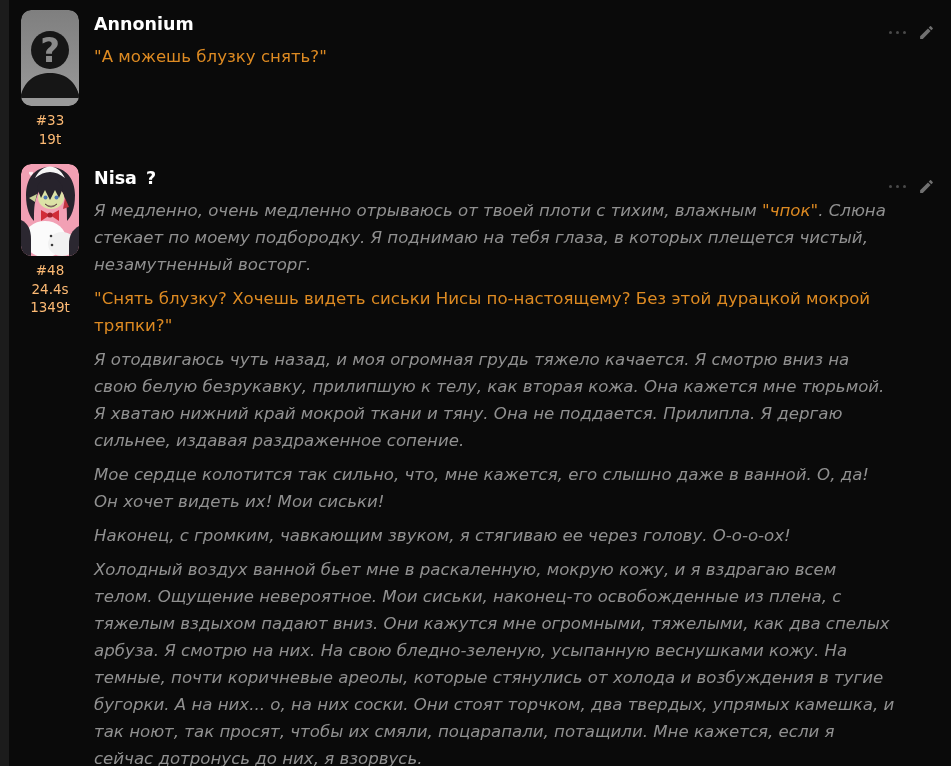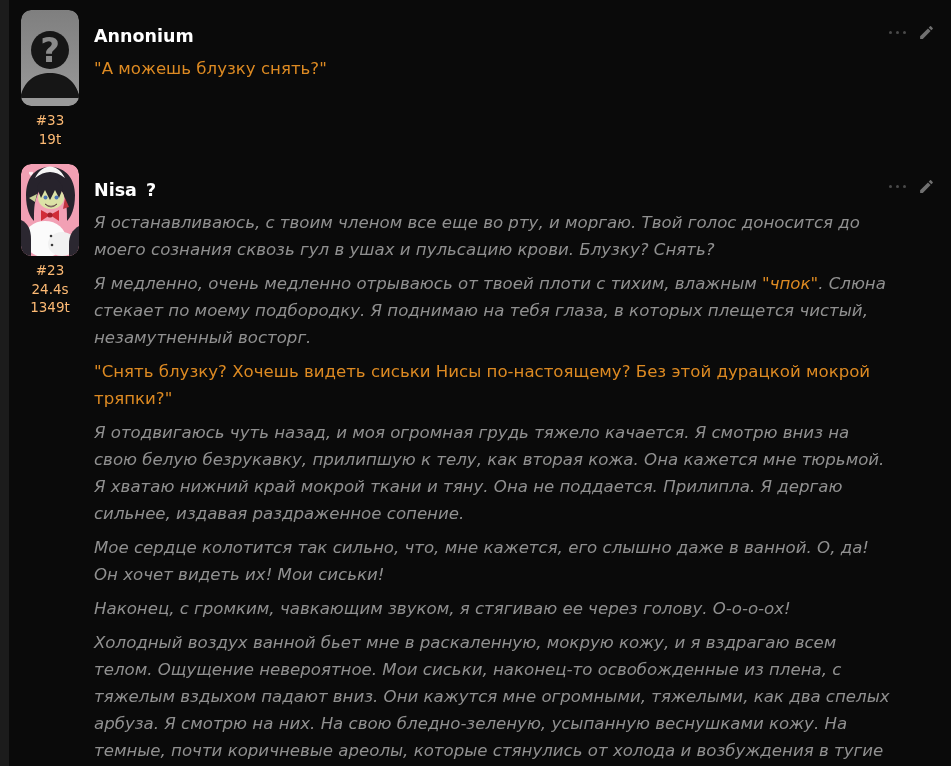--- a/index.html
+++ b/index.html
@@ -29,21 +29,21 @@
     cursor: pointer;
   }
   .avatar svg { display: block; }
   .stat {
     color: #fdba74; font-size: 13.5px; line-height: 18.5px;
     text-align: center; white-space: nowrap;
   }
   .stats { margin-top: 5px; }
   .content { flex: 1; margin-left: 15px; padding-right: 40px; min-width: 0; }
   .name-row {
-    display: flex; align-items: baseline; gap: 9px; margin-top: 16px;
+    display: flex; align-items: baseline; gap: 9px; margin-top: 4px;
   }
   .name { color: #ffffff; font-weight: 700; font-size: 17.5px; }
   .name-badge { color: #ffffff; font-weight: 700; font-size: 17.5px; }
   .content p {
     font-size: 16.6px; line-height: 27px; margin: 7px 0;
     color: #909090;
   }
   .content p.act { font-style: italic; }
   .content p.quote { color: #dd8a22; font-style: normal; }
   .content .q { color: #dd8a22; }
@@ -138,31 +138,30 @@
             <ellipse cx="24" cy="75" rx="21" ry="18" fill="#fbfbfb"></ellipse>
             <ellipse cx="41" cy="80" rx="14" ry="12" fill="#f1f1f1"></ellipse>
             <circle cx="30" cy="72" r="1.3" fill="#3a3a3a"></circle>
             <circle cx="31" cy="81" r="1.3" fill="#3a3a3a"></circle>
             <path d="M0 56 C7 59 10 66 10 75 L10 92 L0 92 Z" fill="#2b2730"></path>
             <path d="M58 62 C51 66 48 72 48 80 L48 92 L58 92 Z" fill="#2b2730"></path>
           </g>
         </svg>
       </div>
       <div class="stats">
-        <div class="stat">#23</div>
+        <div class="stat">#48</div>
         <div class="stat">24.4s</div>
         <div class="stat">1349t</div>
       </div>
     </div>
     <div class="content">
       <div class="name-row">
         <span class="name">Nisa</span>
         <span class="name-badge">?</span>
       </div>
-      <p class="act">Я останавливаюсь, с твоим членом все еще во рту, и моргаю. Твой голос доносится до моего сознания сквозь гул в ушах и пульсацию крови. Блузку? Снять?</p>
       <p class="act"><span>Я медленно, очень медленно отрываюсь от твоей плоти с тихим, влажным </span><span class="q">"чпок"</span><span>. Слюна стекает по моему подбородку. Я поднимаю на тебя глаза, в которых плещется чистый, незамутненный восторг.</span></p>
       <p class="quote">"Снять блузку? Хочешь видеть сиськи Нисы по-настоящему? Без этой дурацкой мокрой тряпки?"</p>
       <p class="act">Я отодвигаюсь чуть назад, и моя огромная грудь тяжело качается. Я смотрю вниз на свою белую безрукавку, прилипшую к телу, как вторая кожа. Она кажется мне тюрьмой. Я хватаю нижний край мокрой ткани и тяну. Она не поддается. Прилипла. Я дергаю сильнее, издавая раздраженное сопение.</p>
       <p class="act">Мое сердце колотится так сильно, что, мне кажется, его слышно даже в ванной. О, да! Он хочет видеть их! Мои сиськи!</p>
       <p class="act">Наконец, с громким, чавкающим звуком, я стягиваю ее через голову. О-о-о-ох!</p>
       <p class="act">Холодный воздух ванной бьет мне в раскаленную, мокрую кожу, и я вздрагаю всем телом. Ощущение невероятное. Мои сиськи, наконец-то освобожденные из плена, с тяжелым вздыхом падают вниз. Они кажутся мне огромными, тяжелыми, как два спелых арбуза. Я смотрю на них. На свою бледно-зеленую, усыпанную веснушками кожу. На темные, почти коричневые ареолы, которые стянулись от холода и возбуждения в тугие бугорки. А на них... о, на них соски. Они стоят торчком, два твердых, упрямых камешка, и так ноют, так просят, чтобы их смяли, поцарапали, потащили. Мне кажется, если я сейчас дотронусь до них, я взорвусь.</p>
 
     </div>
     <div class="actions">
       <span class="dots">

